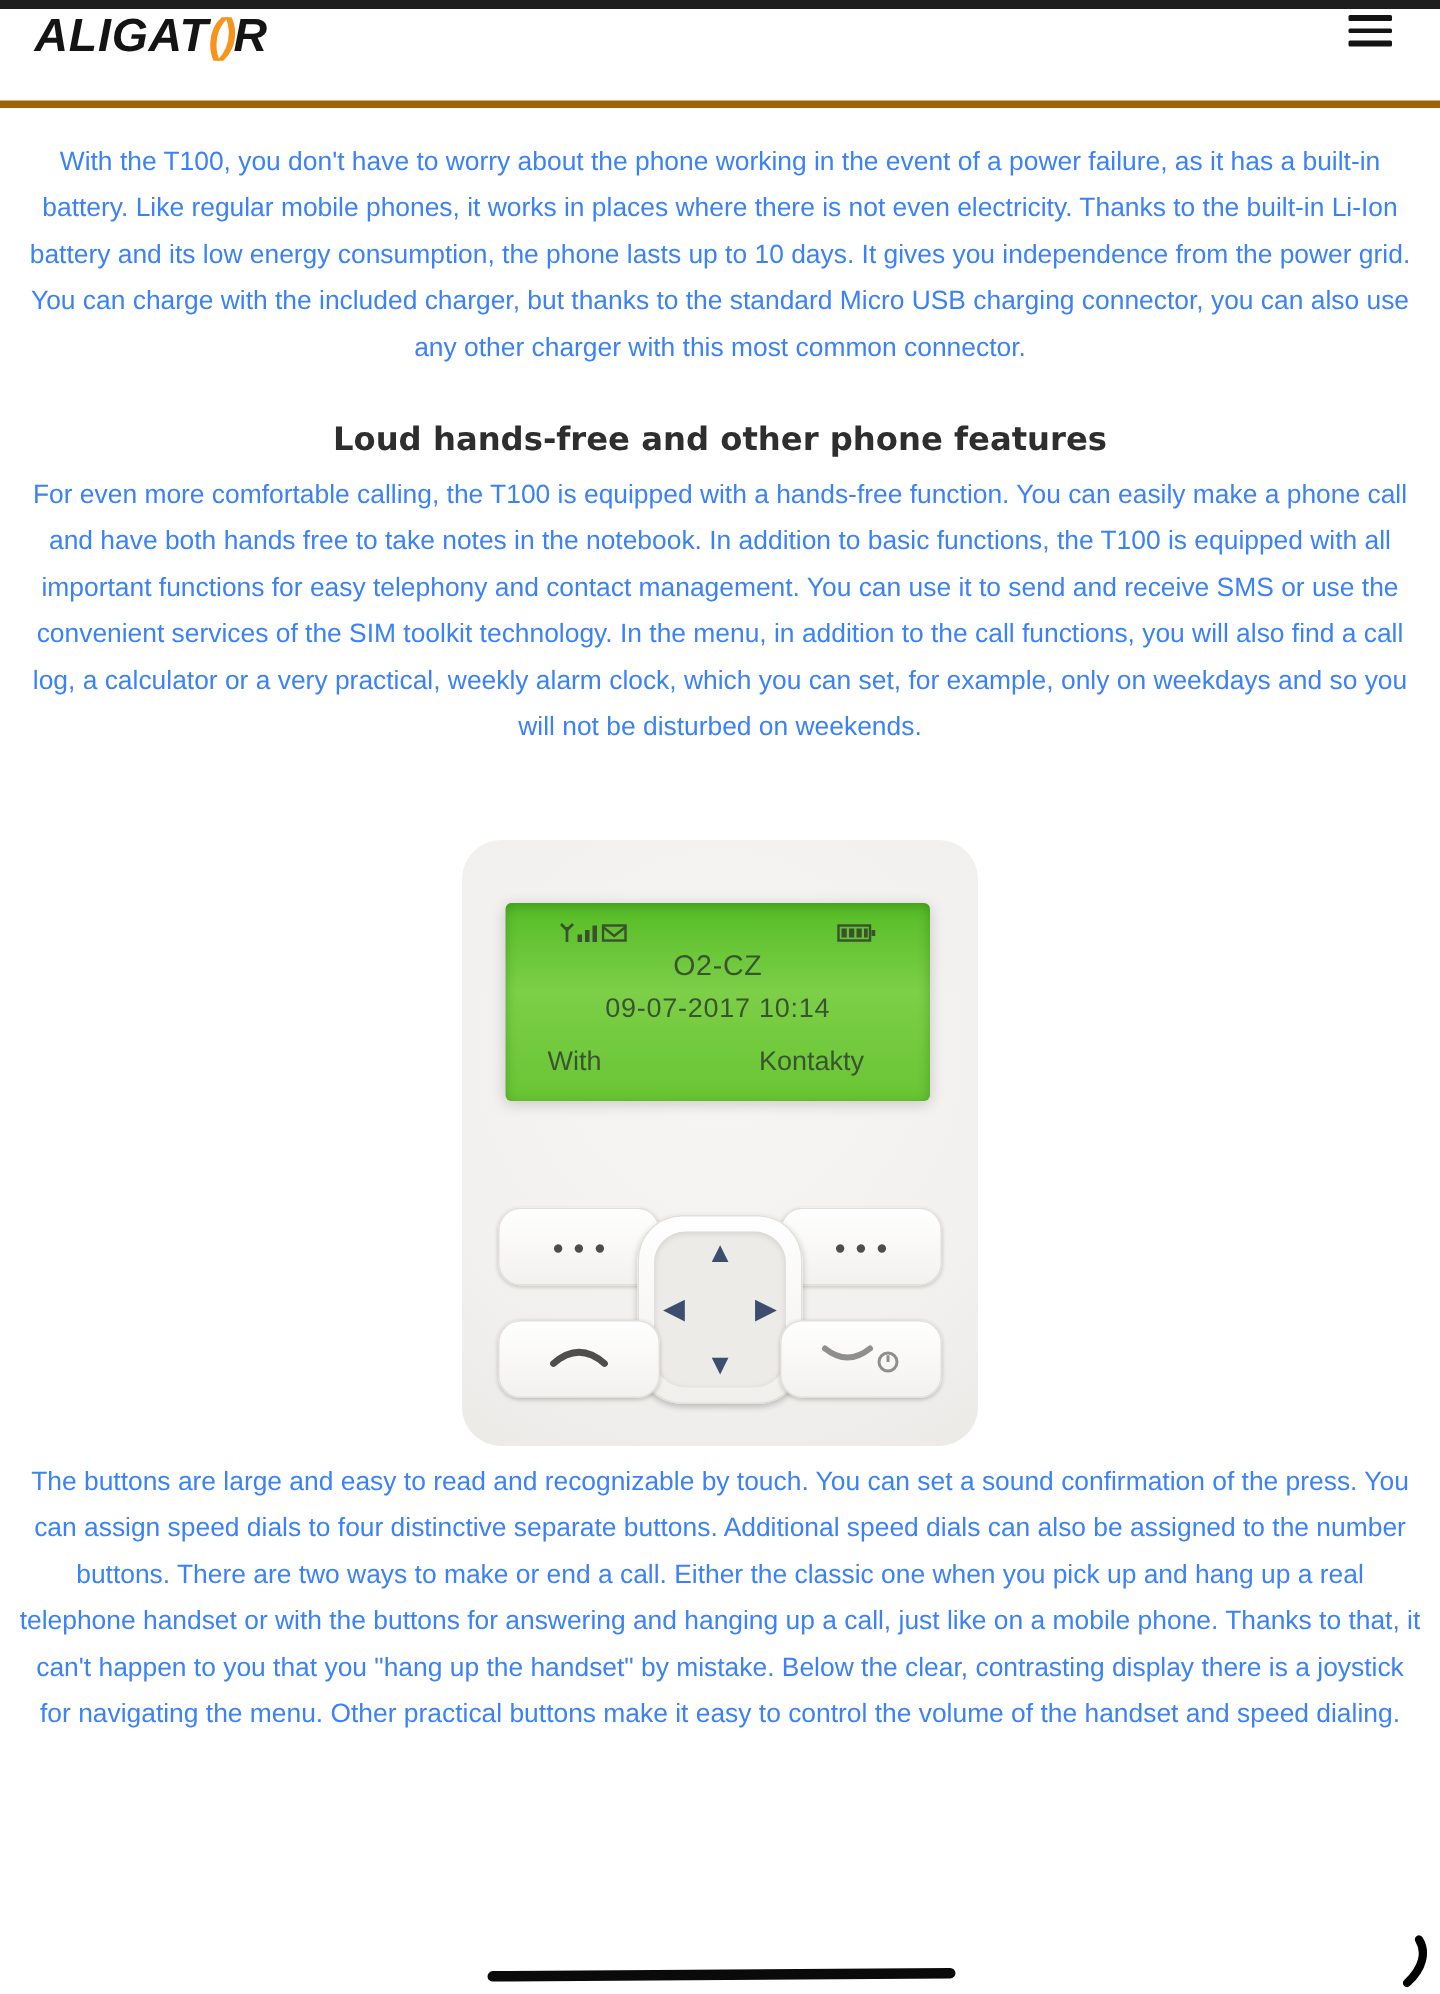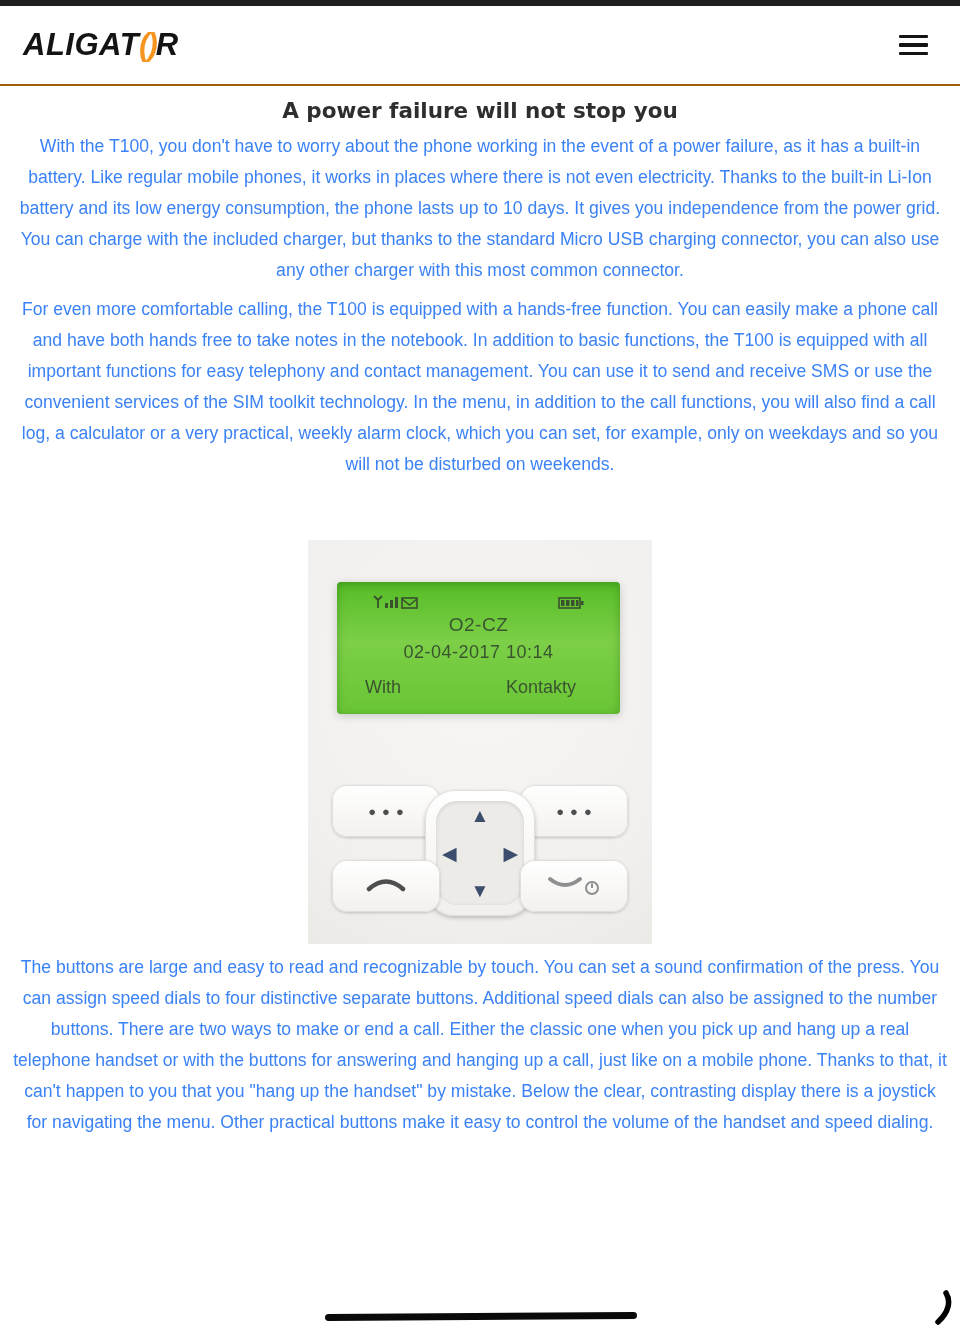--- a/index.html
+++ b/index.html
@@ -3,22 +3,22 @@
 <meta charset="utf-8">
 <style>
   * { margin:0; padding:0; box-sizing:border-box; }
   html,body { background:#ffffff; }
   body {
     width:960px; height:1329px; overflow:hidden; position:relative;
     font-family:"Liberation Sans", sans-serif;
   }
   .top-strip { height:6px; width:100%; background:#1e1e1e; }
   header {
-    height:80px; background:#fff; border-bottom:2px solid #a16207;
-    display:flex; align-items:center; justify-content:space-between;
+    height:66px; background:#fff; border-bottom:5px solid #a16207;
+    display:flex; align-items:flex-start; justify-content:space-between;
     padding:0 28px 0 23px;
   }
   .logo {
     font-family:"Liberation Sans", sans-serif;
     font-weight:bold; font-style:italic; font-size:31px;
     color:#141414; letter-spacing:.5px; cursor:pointer; user-select:none;
   }
   .logo .accent { color:#f7941d; letter-spacing:-2px; font-style:italic; }
   .hamburger { background:none; border:none; cursor:pointer; display:flex; flex-direction:column; gap:5px; padding:4px; }
   .hamburger span { display:block; width:29px; height:3.5px; background:#141414; border-radius:1px; }
@@ -34,20 +34,21 @@
     text-align:center; margin:8px 12px 0;
   }
   #sec2 h2 { margin-top:34px; }
   #sec3 h2 { margin-top:46px; }
 
   
   figure.phone {
     position:relative; width:344px; height:404px;
     margin:60px auto 0;
     background:radial-gradient(circle at 50% 35%, #f7f6f4 0%, #f1f0ee 70%, #eceae7 100%);
+    border-radius:26px;
   }
   .lcd {
     position:absolute; left:29px; top:42px; width:283px; height:132px;
     background:linear-gradient(180deg,#56bc26 0%, #7ccf47 45%, #69c534 100%);
     border-radius:4px;
     box-shadow:inset 0 2px 8px rgba(0,60,0,.28), 0 2px 10px rgba(0,0,0,.18);
     color:#3a5430;
   }
   .lcd .sig { position:absolute; left:34px; top:12px; }
   .lcd .env { position:absolute; left:64px; top:13px; }
@@ -110,25 +111,25 @@
   <button class="hamburger">
     <span></span>
     <span></span>
     <span></span>
   </button>
 </header>
 
 <main>
 
   <section id="sec1">
-    <h2 class="sec-heading">A power failure will not stop you</h2>
     <p class="sec-body">With the T100, you don't have to worry about the phone working in the event of a power failure, as it has a built-in battery. Like regular mobile phones, it works in places where there is not even electricity. Thanks to the built-in Li-Ion battery and its low energy consumption, the phone lasts up to 10 days. It gives you independence from the power grid. You can charge with the included charger, but thanks to the standard Micro USB charging connector, you can also use any other charger with this most common connector.</p>
   </section>
 
   <section id="sec2">
+    <h2 class="sec-heading">Loud hands-free and other phone features</h2>
     <p class="sec-body">For even more comfortable calling, the T100 is equipped with a hands-free function. You can easily make a phone call and have both hands free to take notes in the notebook. In addition to basic functions, the T100 is equipped with all important functions for easy telephony and contact management. You can use it to send and receive SMS or use the convenient services of the SIM toolkit technology. In the menu, in addition to the call functions, you will also find a call log, a calculator or a very practical, weekly alarm clock, which you can set, for example, only on weekdays and so you will not be disturbed on weekends.</p>
   </section>
 
   <figure class="phone">
     <div class="lcd">
       <span class="sig">
         <svg width="27" height="15" viewBox="0 0 27 15">
           <path d="M3 2 L7 6 L11 2" stroke="#39512d" stroke-width="1.8" fill="none"></path>
           <line x1="7" y1="4" x2="7" y2="14" stroke="#39512d" stroke-width="1.8"></line>
           <rect x="14" y="9" width="3" height="5" fill="#39512d"></rect>
@@ -146,21 +147,21 @@
         <svg width="26" height="12" viewBox="0 0 26 12">
           <rect x="1" y="1" width="21" height="10" stroke="#39512d" stroke-width="1.6" fill="none"></rect>
           <rect x="23" y="4" width="2.5" height="4" fill="#39512d"></rect>
           <rect x="3" y="3" width="3.5" height="6" fill="#39512d"></rect>
           <rect x="8" y="3" width="3.5" height="6" fill="#39512d"></rect>
           <rect x="13" y="3" width="3.5" height="6" fill="#39512d"></rect>
           <rect x="18" y="3" width="2.5" height="6" fill="#39512d"></rect>
         </svg>
       </span>
       <div class="operator">O2-CZ</div>
-      <div class="datetime">02-04-2017 10:14</div>
+      <div class="datetime">09-07-2017 10:14</div>
       <div class="softkey-left">With</div>
       <div class="softkey-right">Kontakty</div>
     </div>
 
     <div class="kbtn kbtn-dots-left">
       <span class="dots">●●●</span>
     </div>
     <div class="kbtn kbtn-dots-right">
       <span class="dots">●●●</span>
     </div>

